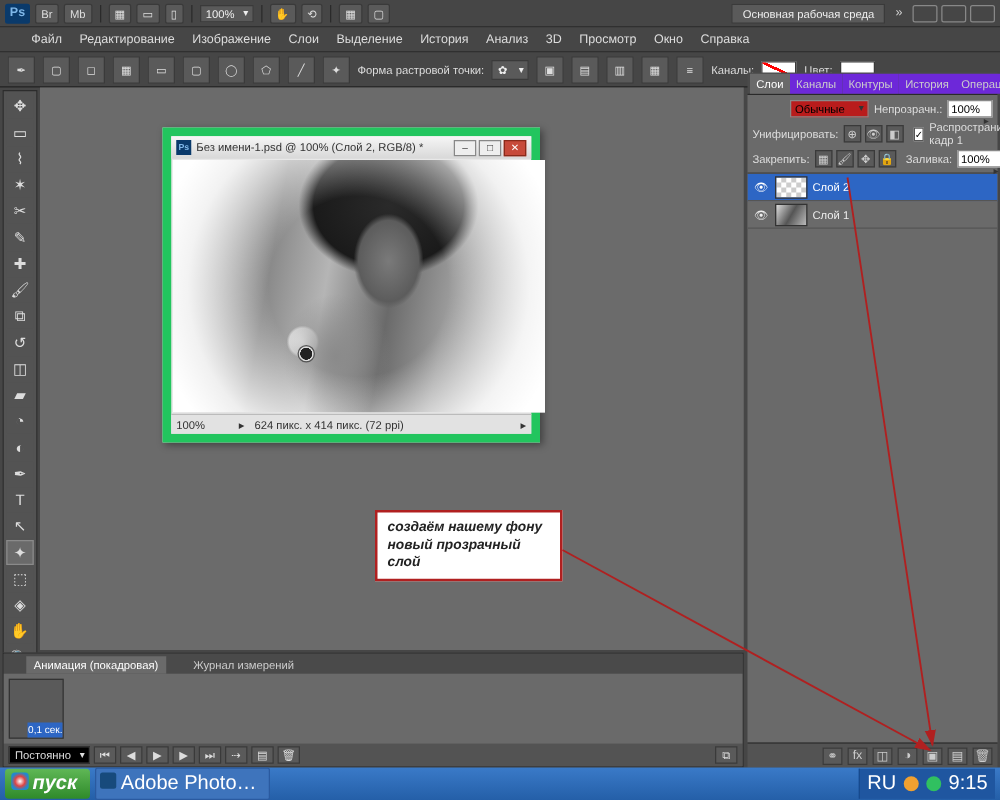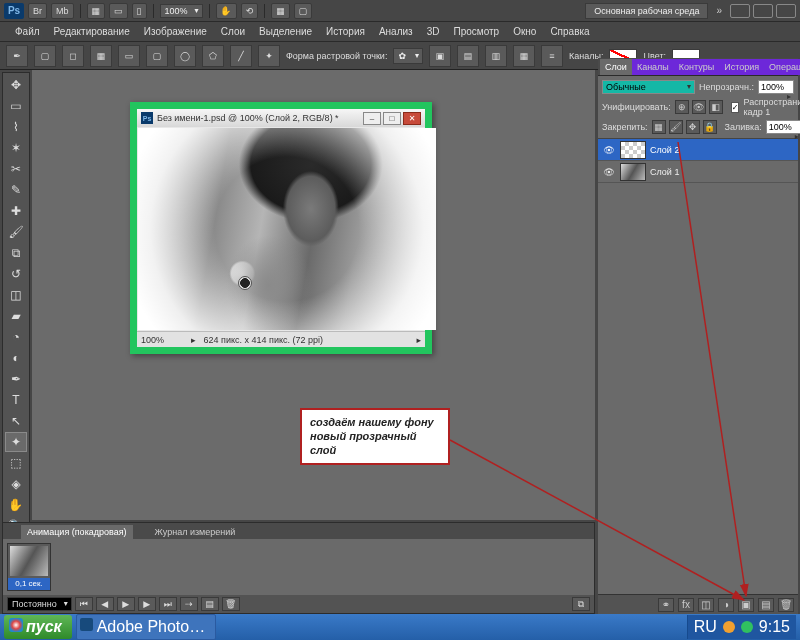--- a/index.html
+++ b/index.html
@@ -12,21 +12,21 @@
 .tb-sep { width: 1px; height: 14px; background: #2a2a2a; margin: 0 2px; }
 .zoom-dd { background: #5a5a5a; border: 1px solid #3a3a3a; color: #eee; padding: 1px 14px 1px 4px; font-size: 9px; position: relative; }
 .zoom-dd::after { content: "▾"; position: absolute; right: 3px; font-size: 8px; }
 .titlebar-right { margin-left: auto; display: flex; align-items: center; gap: 4px; }
 .main-stage-btn { background: #5a5a5a; color: #eee; padding: 2px 8px; border: 1px solid #3a3a3a; font-size: 9px; }
 .chev { color: #ccc; font-size: 10px; padding: 0 4px; }
 .win-grp { display: flex; gap: 3px; }
 .win-box { width: 20px; height: 14px; border: 1px solid #888; border-radius: 2px; }
 
 
-.menubar { height: 20px; background: #464646; display: flex; align-items: center; padding: 0 9px; color: #ddd; font-size: 10px; gap: 2px; border-bottom: 1px solid #2a2a2a; }
+.menubar { height: 20px; background: #464646; display: flex; align-items: center; padding: 0 19px; color: #ddd; font-size: 10px; gap: 2px; border-bottom: 1px solid #2a2a2a; }
 .menubar span { padding: 2px 6px; }
 
 
 .optionsbar { height: 28px; background: #464646; display: flex; align-items: center; padding: 0 6px; gap: 6px; color: #ddd; font-size: 9px; border-bottom: 1px solid #222; }
 .ob-icon { width: 22px; height: 22px; background: #5a5a5a; border: 1px solid #3a3a3a; display: inline-flex; align-items: center; justify-content: center; }
 .ob-dd { background: #5a5a5a; border: 1px solid #3a3a3a; color: #eee; padding: 2px 16px 2px 4px; position: relative; font-size: 9px; }
 .ob-dd::after { content: "▾"; position: absolute; right: 3px; font-size: 8px; }
 .ob-swatch { width: 28px; height: 14px; background: #fff; border: 1px solid #3a3a3a; }
 .ob-swatch.cross { position: relative; }
 .ob-swatch.cross::after { content: ""; position: absolute; left: 0; top: 0; right: 0; bottom: 0; background: linear-gradient(to top right, transparent 45%, red 45%, red 55%, transparent 55%); }
@@ -71,21 +71,21 @@
 
 .arrowline { position: absolute; pointer-events: none; }
 
 
 .panels { position: absolute; right: 2px; top: 58px; bottom: 26px; width: 200px; display: flex; flex-direction: column; }
 .panel-tabs { height: 18px; background: #4a4a4a; display: flex; font-size: 9px; color: #ccc; align-items: flex-end; gap: 0; padding-left: 2px; border-bottom: 1px solid #2a2a2a; }
 .panel-tabs span { padding: 3px 5px; background: #6d28d9; }
 .panel-tabs span.active { background: #6a6a6a; color: #fff; }
 .panel-body { background: #6a6a6a; padding: 4px; color: #ddd; font-size: 9px; display:flex; flex-direction:column; gap:3px;}
 .pb-row { display: flex; align-items: center; gap: 4px; }
-.pb-dd { flex: 1; background: #14b8a6; color: #000; border: 1px solid #888; padding: 1px 14px 1px 3px; font-size: 9px; position: relative; }
+.pb-dd { flex: 1; background: #b91c1c; color: #000; border: 1px solid #888; padding: 1px 14px 1px 3px; font-size: 9px; position: relative; margin-left: 30px; }
 .pb-dd::after { content: "▾"; position: absolute; right: 3px; font-size: 8px; color: #333; }
 .pb-num { width: 36px; background: #fff; color: #000; border: 1px solid #888; text-align: right; padding: 1px 12px 1px 2px; font-size: 9px; position: relative; }
 .pb-num::after { content: "▸"; position: absolute; right: 2px; font-size: 8px; color: #333; }
 .lock-icons { display: flex; gap: 3px; color: #ccc; }
 .lock-icons span { width: 14px; height: 14px; display: inline-flex; align-items: center; justify-content: center; background: #5a5a5a; border: 1px solid #3a3a3a; font-size: 9px; }
 .chk { width: 11px; height: 11px; background: #fff; border: 1px solid #555; display: inline-flex; align-items: center; justify-content: center; font-size: 8px; color: #000; }
 
 .layers { background: #6a6a6a; border-top: 1px solid #444; flex: 1; overflow: hidden; }
 .layer-row { height: 22px; display: flex; align-items: center; gap: 4px; padding: 0 4px; color: #eee; font-size: 9px; border-bottom: 1px solid #555; background:#6a6a6a;}
 .layer-row.sel { background: #2d66c4; color: #fff; }
@@ -97,21 +97,21 @@
 
 .panel-foot { height: 20px; background: #535353; border-top: 1px solid #333; display: flex; align-items: center; justify-content: flex-end; gap: 4px; padding: 0 4px; color: #ccc; font-size: 10px; }
 .panel-foot span { width: 16px; height: 14px; display: inline-flex; align-items: center; justify-content: center; border: 1px solid #3a3a3a; background: #5a5a5a; }
 
 
 .anim { position: absolute; left: 2px; right: 205px; bottom: 26px; height: 92px; background: #5a5a5a; border: 1px solid #2c2c2c; display:flex; flex-direction:column;}
 .anim-tabs { height: 16px; background: #4a4a4a; display: flex; font-size: 9px; color: #ccc; align-items: flex-end; padding-left: 2px; }
 .anim-tabs span { padding: 2px 6px; margin-left: 16px; }
 .anim-tabs span.active { background: #6a6a6a; color: #fff; }
 .anim-body { flex:1; background: #6a6a6a; padding: 4px; display:flex; }
-.frame { width: 44px; background: #5a5a5a; border: 1px solid #333; display:flex; flex-direction:column;}
+.frame { width: 44px; background: #5a5a5a; border: 1px solid #333; display:flex; flex-direction:column;align-items:flex-end;}
 .frame .ft { flex:1; background: linear-gradient(120deg,#ddd,#555,#bbb); margin:2px;}
 .frame .fl { height: 12px; background:#2d66c4; color:#fff; font-size:8px; text-align:center; padding-top:1px;}
 .anim-foot { height: 18px; background: #535353; display: flex; align-items: center; gap: 3px; padding: 0 4px; font-size: 9px; color: #ddd; }
 .anim-foot .dd { background:#000000; border:1px solid #3a3a3a; padding:1px 14px 1px 4px; position:relative;}
 .anim-foot .dd::after{content:"▾"; position:absolute; right:3px; font-size:8px;}
 .anim-foot .b { width:18px; height:14px; background:#5a5a5a; border:1px solid #3a3a3a; display:inline-flex; align-items:center; justify-content:center;}
 
 
 .taskbar { position: absolute; left: 0; right: 0; bottom: 0; height: 26px; background: linear-gradient(#3a7ac8,#245fa8); display: flex; align-items: center; padding: 0 4px; gap: 4px; font-size: 16px; color: #fff; }
 .start { background: linear-gradient(#5fb756,#2f8a2a); border-radius: 3px; padding: 3px 10px 3px 22px; position: relative; font-weight: bold; font-style: italic; }

